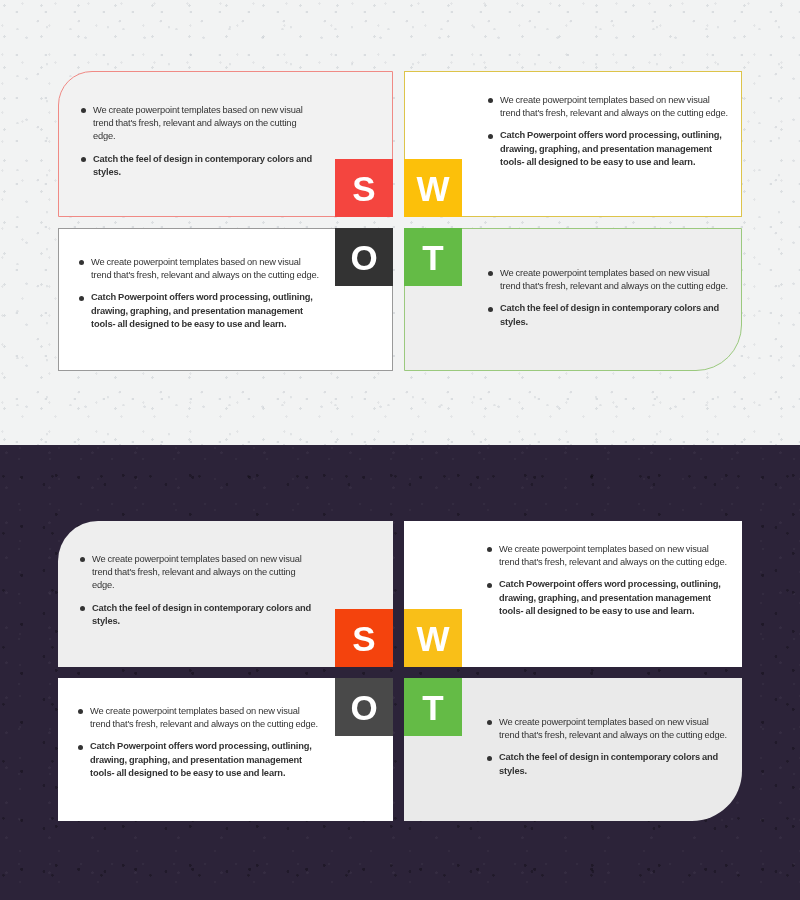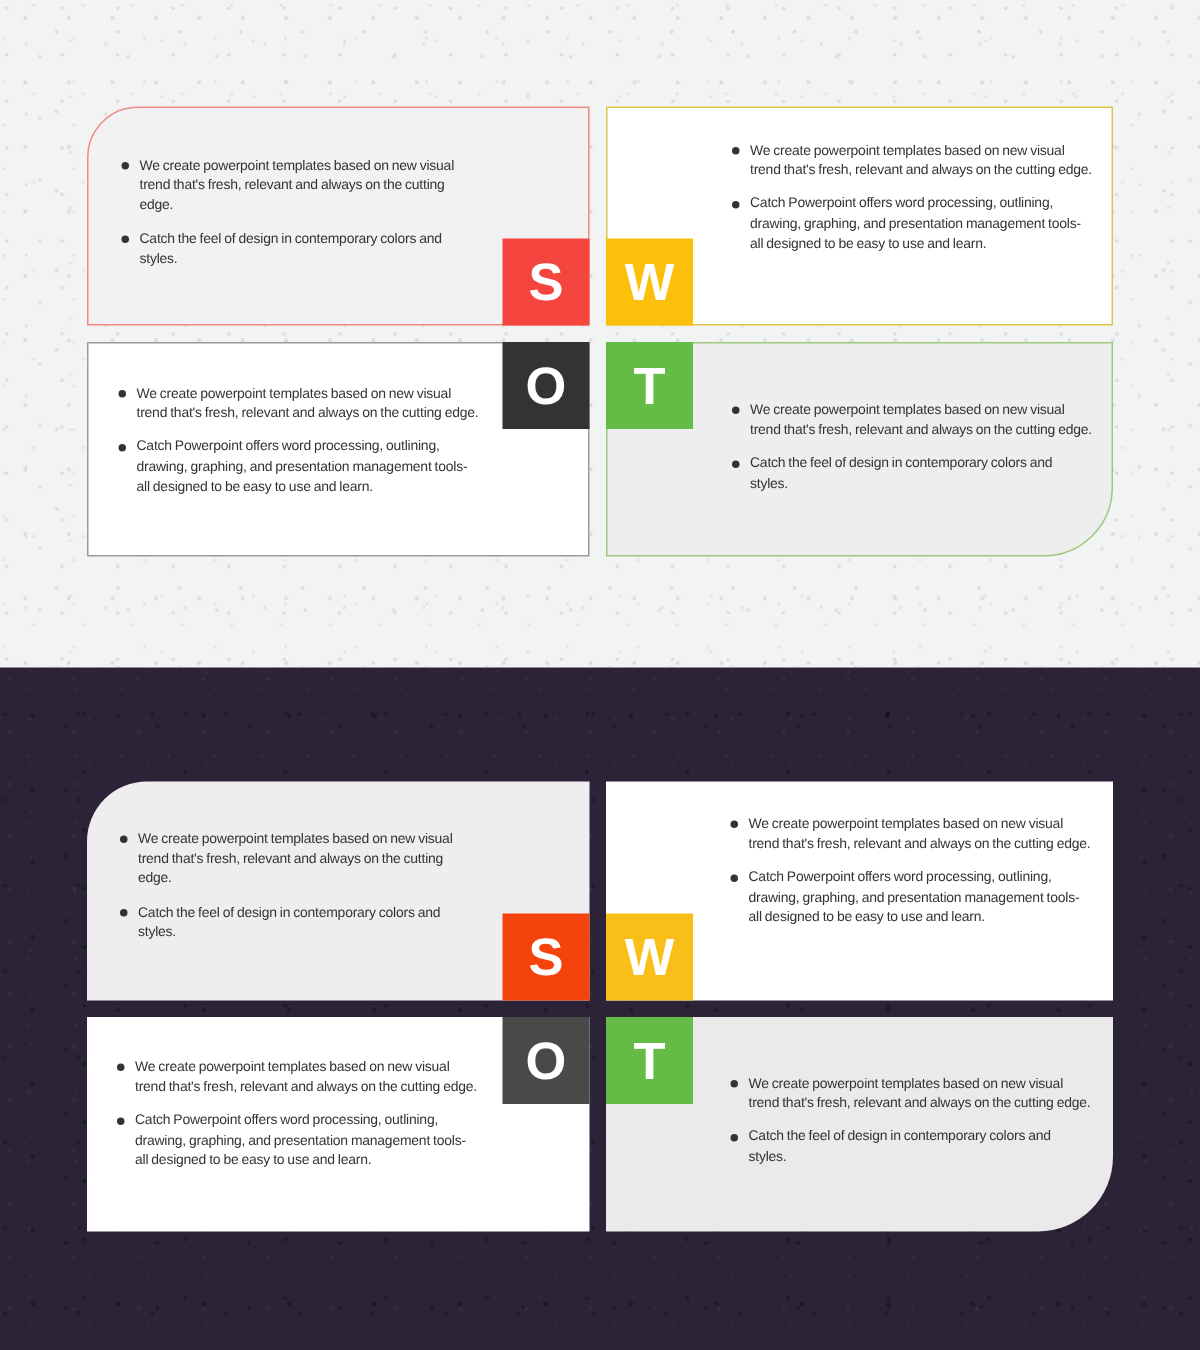--- a/index.html
+++ b/index.html
@@ -139,21 +139,21 @@
     position: relative;
     padding-left: 12px;
     margin-bottom: 9px;
     font-size: 9.3px;
     line-height: 13.2px;
     color: #333333;
     font-family: "Liberation Sans", sans-serif;
     letter-spacing: -0.15px;
     word-spacing: -0.4px;
   }
-  .bullet-list li:last-child { margin-bottom: 0; }
+  .bullet-list li:last-child { margin-bottom: 0; font-weight: bold; }
   .bullet-list li::before {
     content: "";
     position: absolute;
     left: 0;
     top: 4.2px;
     width: 5px;
     height: 5px;
     border-radius: 50%;
     background: currentColor;
   }

